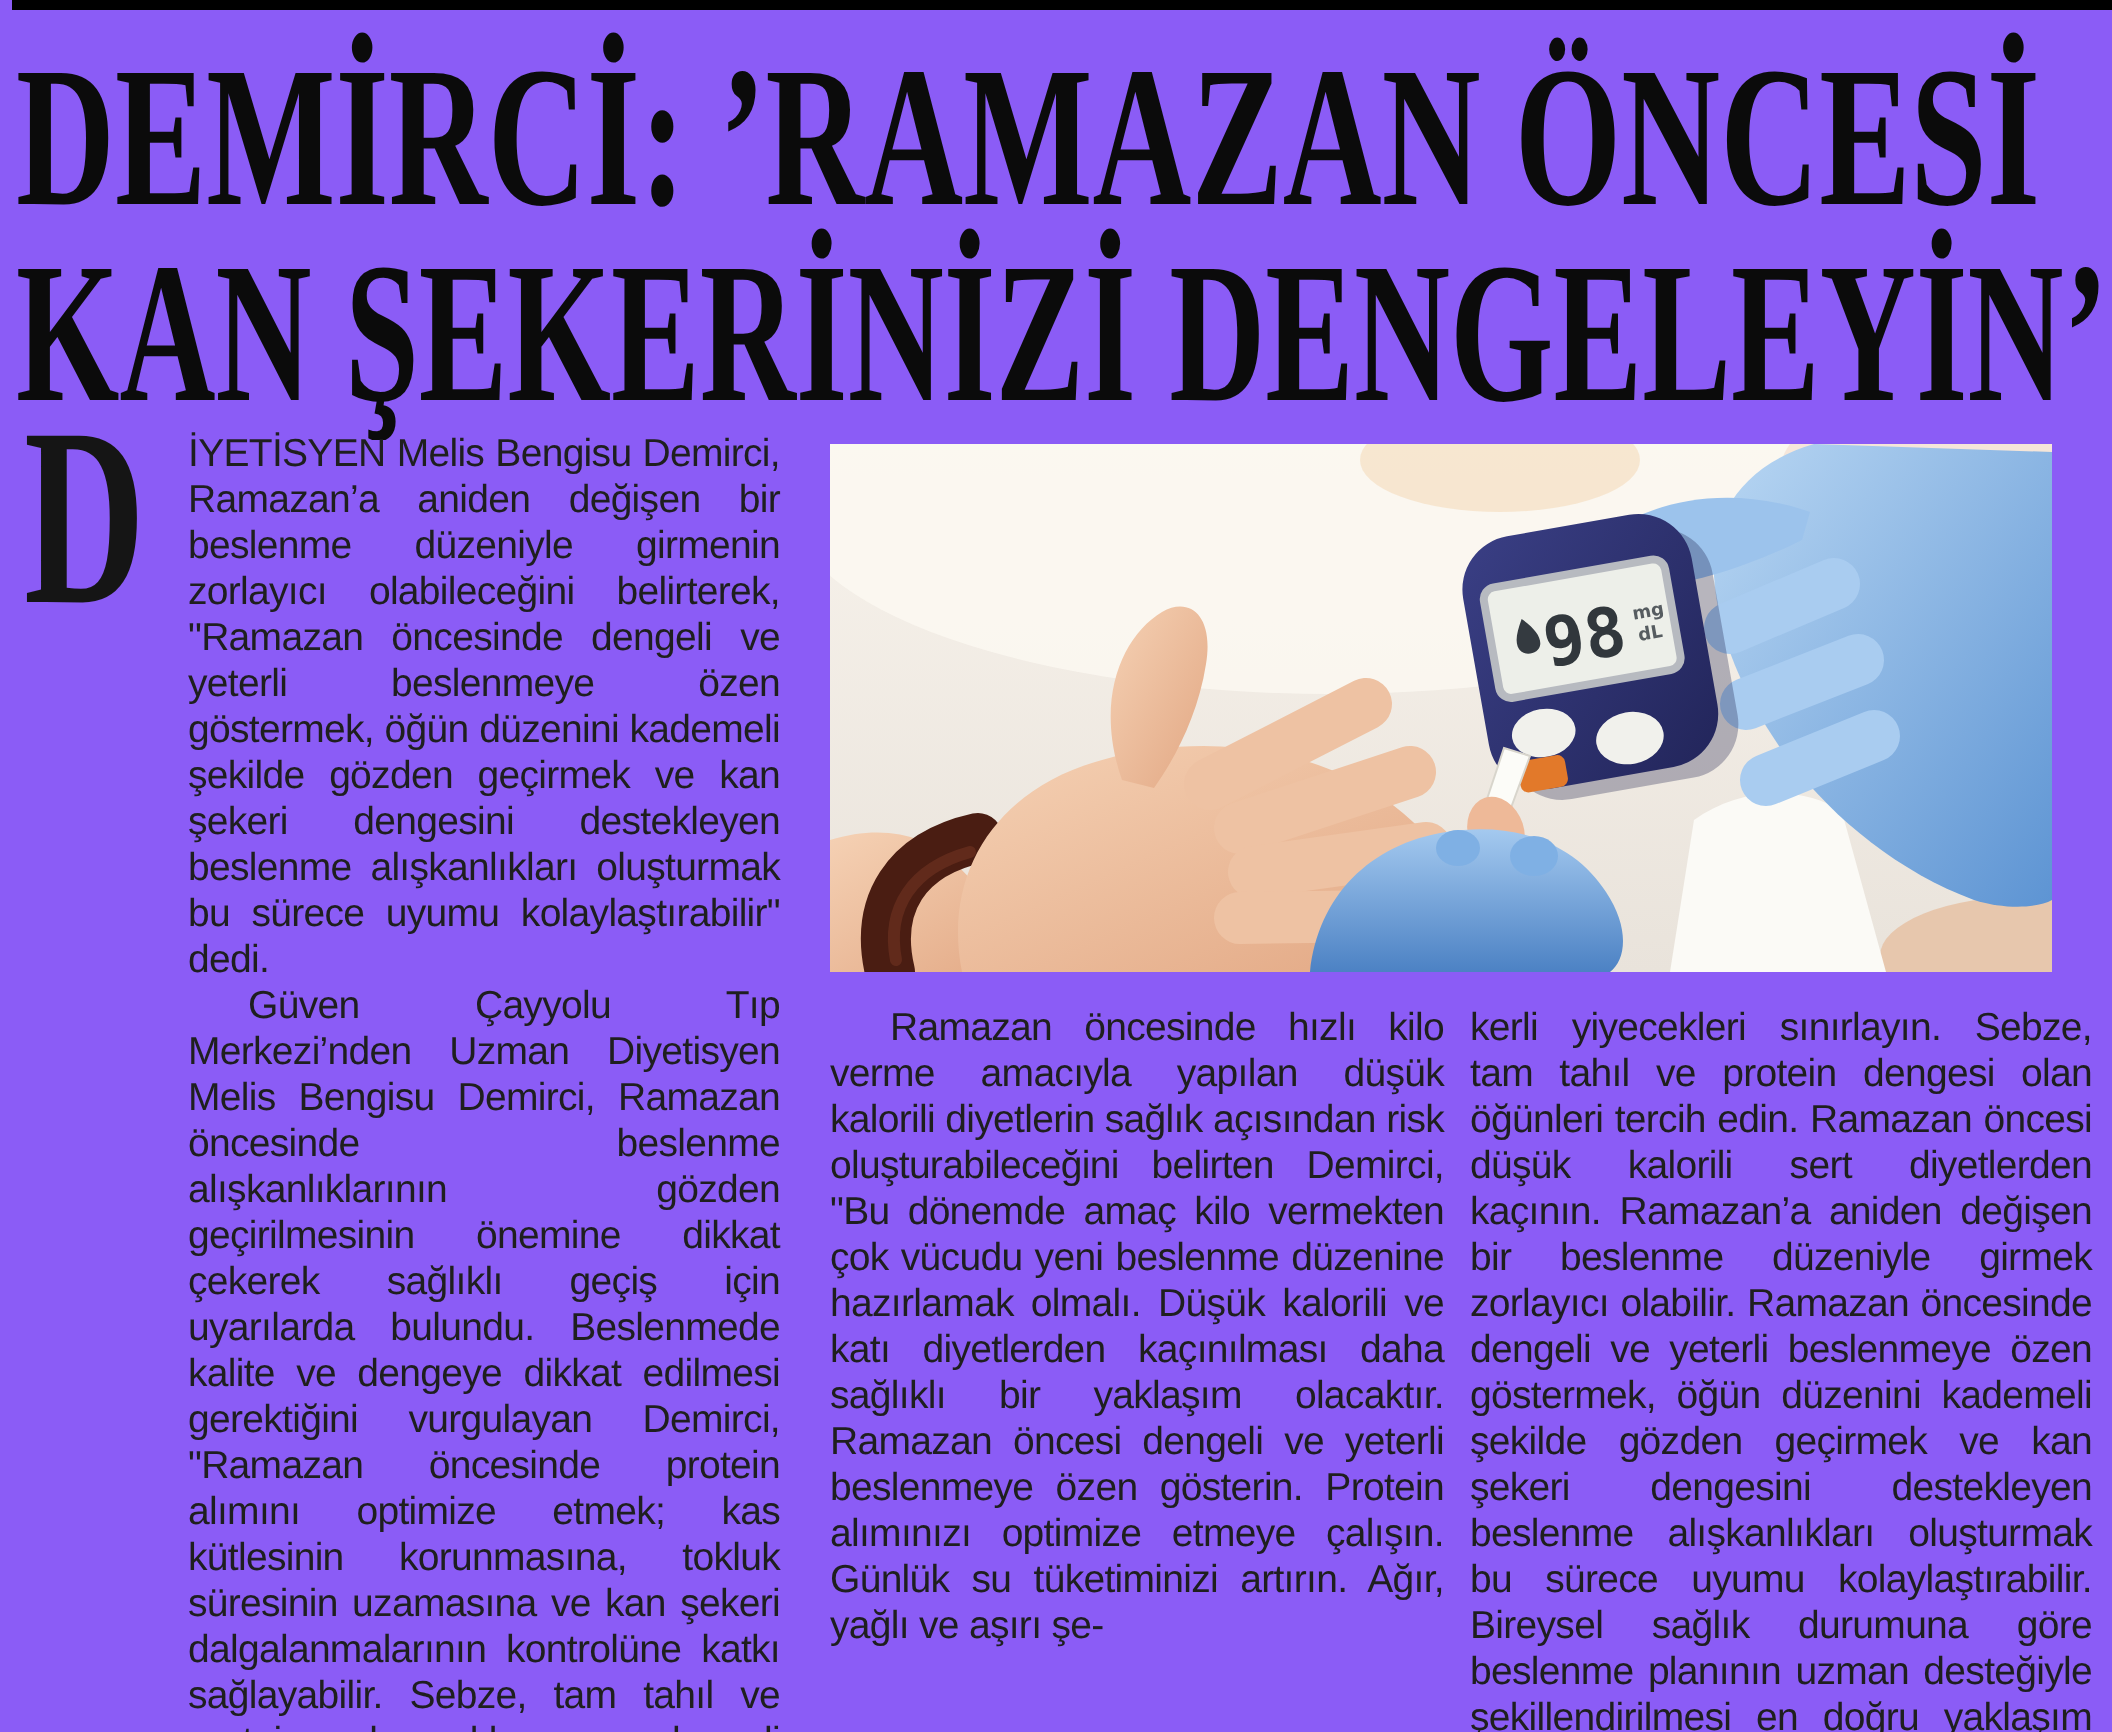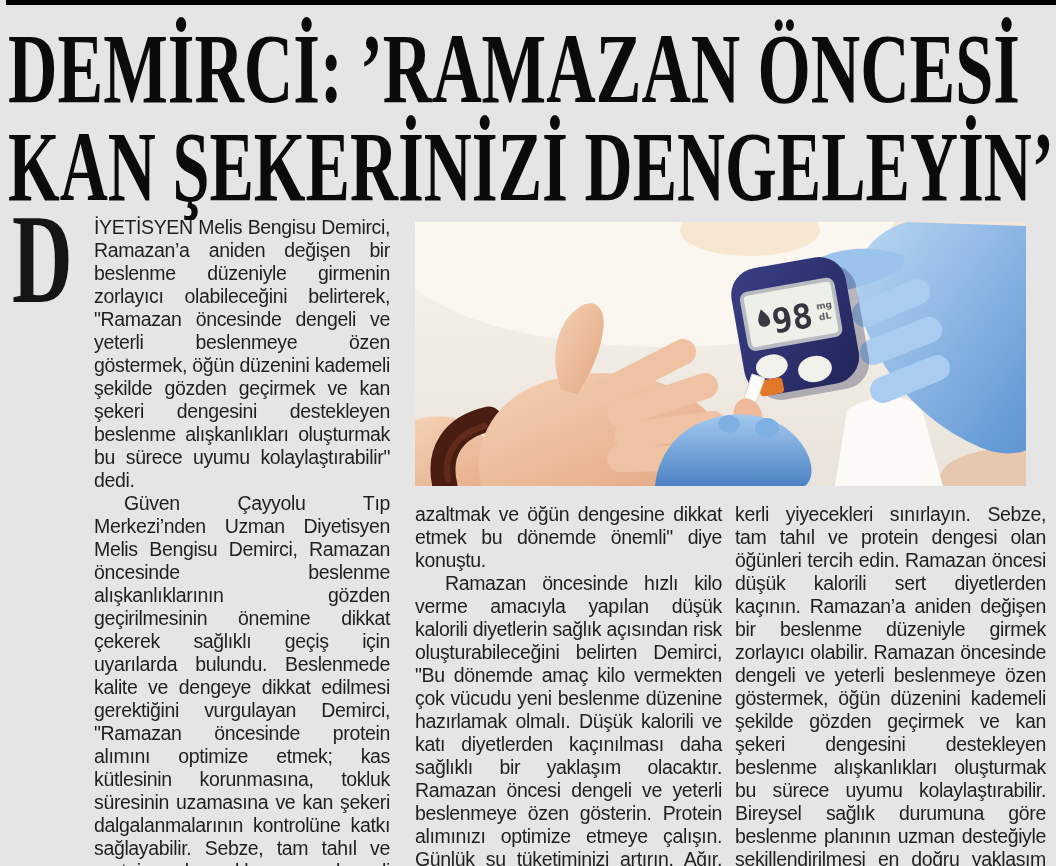--- a/index.html
+++ b/index.html
@@ -1,16 +1,16 @@
 <!DOCTYPE html>
 <html><head>
 <meta charset="utf-8">
 <style>
   html,body{margin:0;padding:0;background:#ffffff;}
-  .page{position:relative;width:1056px;height:866px;background:#e5e5e5;overflow:hidden;
+  .page{position:relative;width:1056px;height:866px;background:#8b5cf6;overflow:hidden;
         font-family:"Liberation Sans",sans-serif;color:#1f1f1f;}
   .topbar{position:absolute;left:6px;top:0;width:1050px;height:5px;background:#000;}
   .headline-svg{position:absolute;left:0;top:8px;width:1056px;height:212px;}
   .hl{font-family:"Liberation Serif",serif;font-weight:bold;fill:#0b0b0b;font-size:100px;}
   .dropcap{position:absolute;left:12px;top:213px;font-family:"Liberation Serif",serif;
            font-weight:bold;font-size:127px;line-height:92px;color:#151515;
            transform:scaleX(0.66);transform-origin:0 0;}
   .col{position:absolute;font-size:19.5px;line-height:23px;letter-spacing:-0.35px;}
   .col p{margin:0;text-align:justify;}
   .col p.pind{text-indent:30px;}
@@ -110,21 +110,20 @@
       <polygon points="337,152 350,156 339,186 327,182" fill="#fcfcf8" stroke="#d8d5cc" stroke-width="1"></polygon>
 
       <ellipse cx="333" cy="194" rx="14" ry="18" transform="rotate(-18 333 194)" fill="#eeb998"></ellipse>
       <path d="M240,264 C244,226 270,200 308,194 C346,188 374,202 388,224 C400,242 398,258 390,264 Z" fill="url(#glg2)"></path>
       <ellipse cx="314" cy="202" rx="11" ry="9" fill="#7fb0e4"></ellipse>
       <ellipse cx="352" cy="206" rx="12" ry="10" fill="#7fb0e4"></ellipse>
     </svg>
   </figure>
 
   <div class="col col2">
-    <p>azaltmak ve öğün dengesine dikkat etmek bu dönemde önemli" diye konuştu.</p>
     <p class="pind">Ramazan öncesinde hızlı kilo verme amacıyla yapılan düşük kalorili diyetlerin sağlık açısından risk oluşturabileceğini belirten Demirci, "Bu dönemde amaç kilo vermekten çok vücudu yeni beslenme düzenine hazırlamak olmalı. Düşük kalorili ve katı diyetlerden kaçınılması daha sağlıklı bir yaklaşım olacaktır. Ramazan öncesi dengeli ve yeterli beslenmeye özen gösterin. Protein alımınızı optimize etmeye çalışın. Günlük su tüketiminizi artırın. Ağır, yağlı ve aşırı şe-</p>
   </div>
 
   <div class="col col3">
     <p><span>kerli yiyecekleri sınırlayın. Sebze, tam tahıl ve protein dengesi olan öğünleri tercih edin. Ramazan öncesi düşük kalorili sert diyetlerden kaçının. Ramazan’a aniden değişen bir beslenme düzeniyle girmek zorlayıcı olabilir. Ramazan öncesinde dengeli ve yeterli beslenmeye özen göstermek, öğün düzenini kademeli şekilde gözden geçirmek ve kan şekeri dengesini destekleyen beslenme alışkanlıkları oluşturmak bu sürece uyumu kolaylaştırabilir. Bireysel sağlık durumuna göre beslenme planının uzman desteğiyle şekillendirilmesi en doğru yaklaşım olacaktır" dedi.</span></p>
   </div>
 
 </div>
 
 </body></html>

